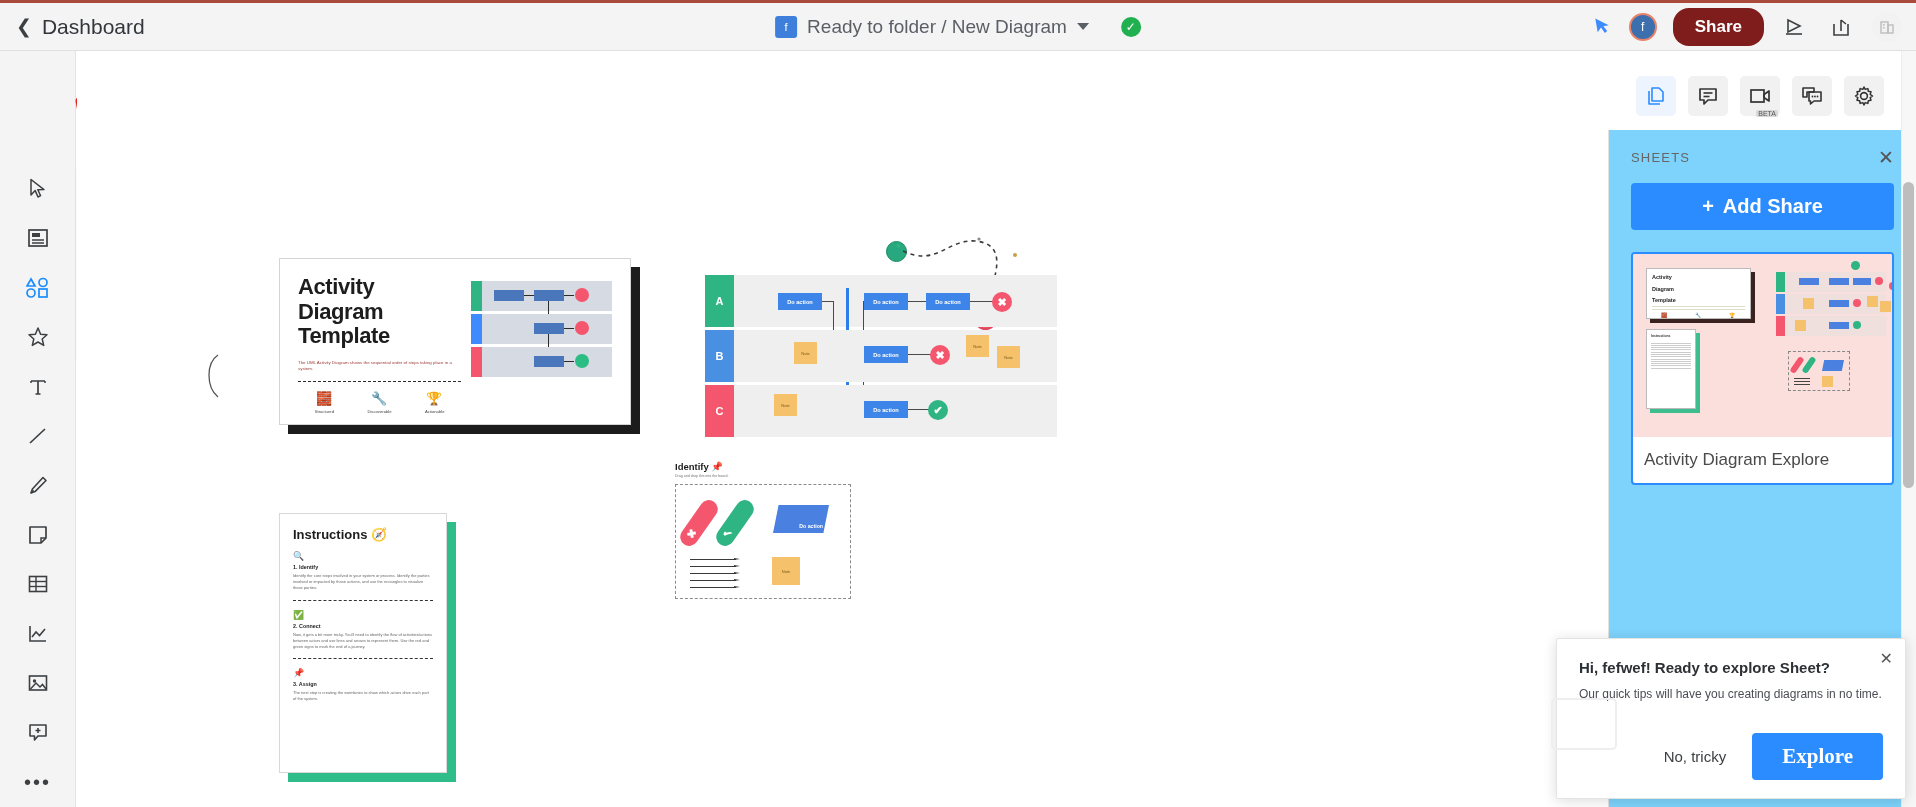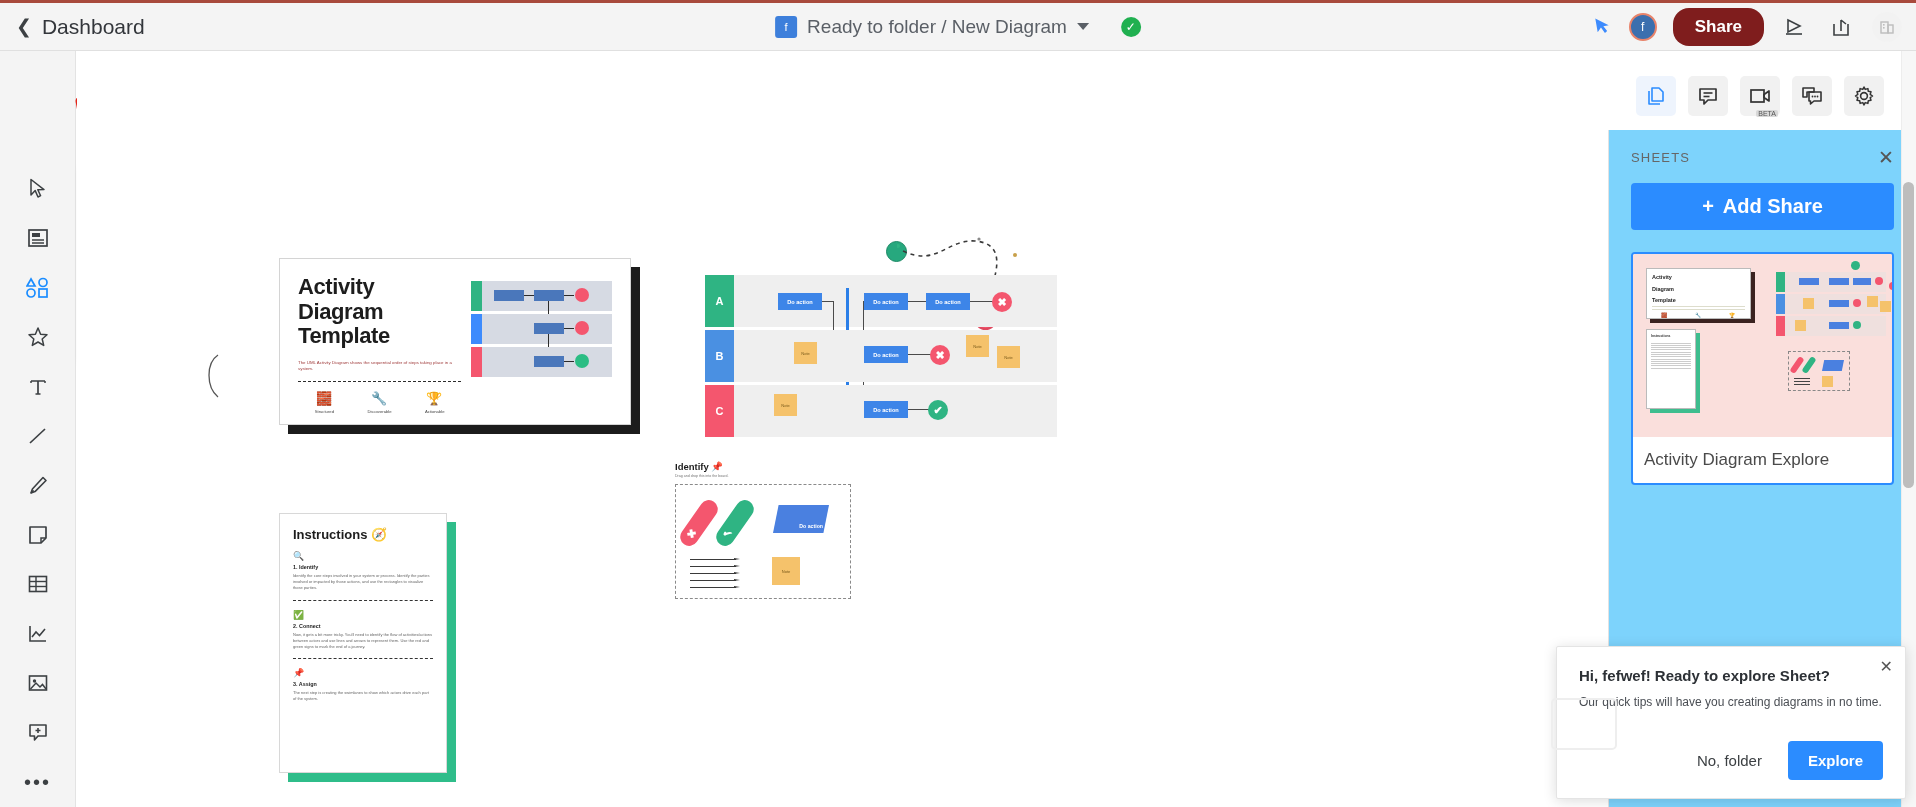--- a/index.html
+++ b/index.html
@@ -193,21 +193,21 @@
   .popup {
     position:absolute; right:10px; bottom:8px; width:350px;
     background:#fff; border:1px solid #e4e4e4; box-shadow:0 2px 14px rgba(0,0,0,.14);
     padding:20px 22px 18px; border-radius:2px;
   }
   .popup-x { position:absolute; right:12px; top:10px; font-size:16px; color:#555; cursor:pointer; }
   .popup-h { font-size:15px; font-weight:bold; color:#2d3136; }
   .popup-p { font-size:12px; color:#4a4e54; margin-top:10px; line-height:1.45; }
   .popup-actions { display:flex; align-items:center; justify-content:flex-end; gap:26px; margin-top:30px; }
   .no-thanks { font-size:15px; color:#3c4043; cursor:pointer; }
-  .explore-btn { background:#2b8cff; color:#fff; border:none; border-radius:4px; font-size:15px; font-weight:bold; padding:11px 20px; cursor:pointer; }
+  .explore-btn { background:#2b8cff; color:#fff; border:none; border-radius:4px; font-size:21px; font-weight:bold; padding:11px 30px; cursor:pointer;font-family:Liberation Serif, serif; }
   .wm-bubble { position:absolute; left:-6px; bottom:48px; width:66px; height:52px; border:2px solid #eee; border-radius:5px; }
   .wm-text { position:absolute; left:-40px; bottom:95px; font-size:34px; color:#f0f0f0; font-weight:bold; letter-spacing:2px; white-space:nowrap; }
 </style>
 </head>
 <body>
 
 <div id="app">
 
   <div class="topline"></div>
 
@@ -738,18 +738,18 @@
   <div class="vscroll-track">
     <div class="vscroll" style="position:absolute;right:2px;top:131px;"></div>
   </div>
 
   <div class="popup">
     <span class="popup-x">✕</span>
     <div class="wm-bubble"></div>
     <div class="popup-h">Hi, fefwef! Ready to explore Sheet?</div>
     <div class="popup-p">Our quick tips will have you creating diagrams in no time.</div>
     <div class="popup-actions">
-      <span class="no-thanks">No, folder</span>
+      <span class="no-thanks">No, tricky</span>
       <button class="explore-btn">Explore</button>
     </div>
   </div>
 
 </div>
 
 </body></html>

